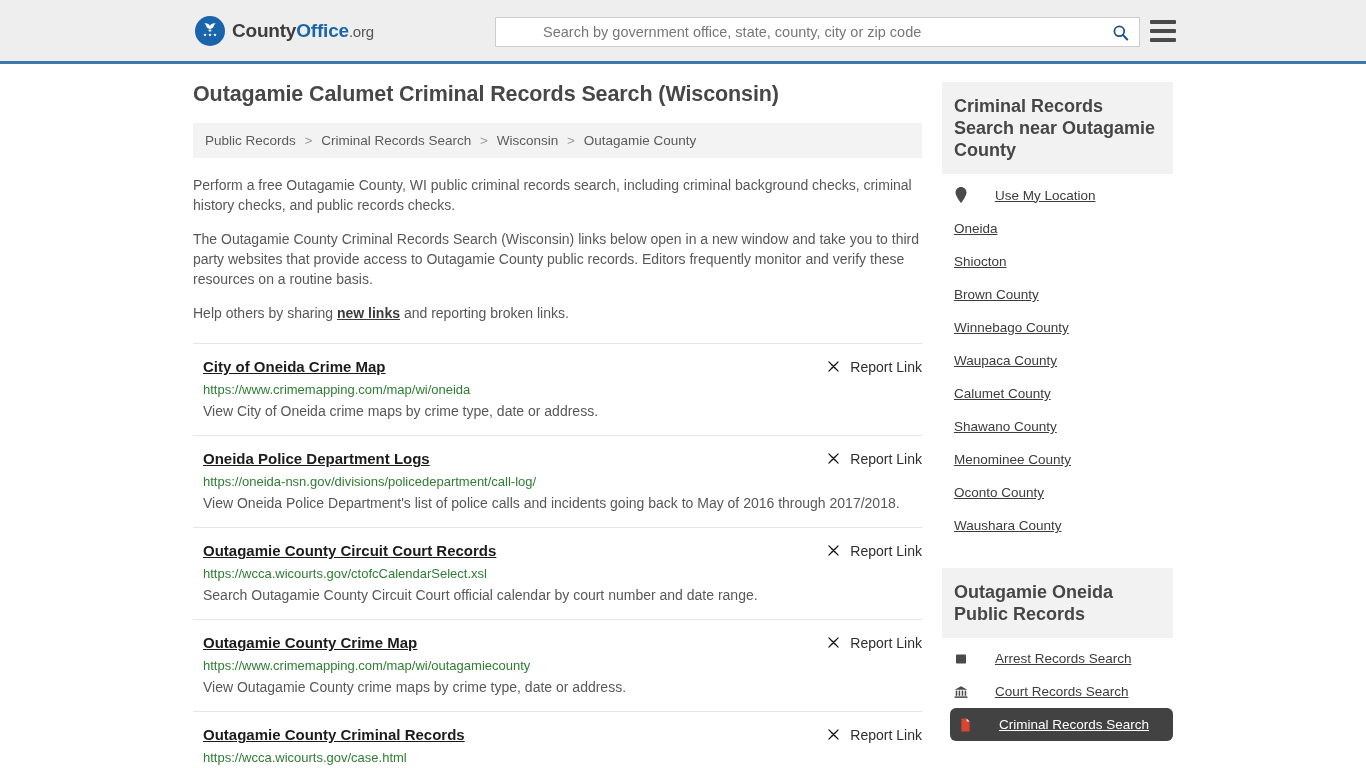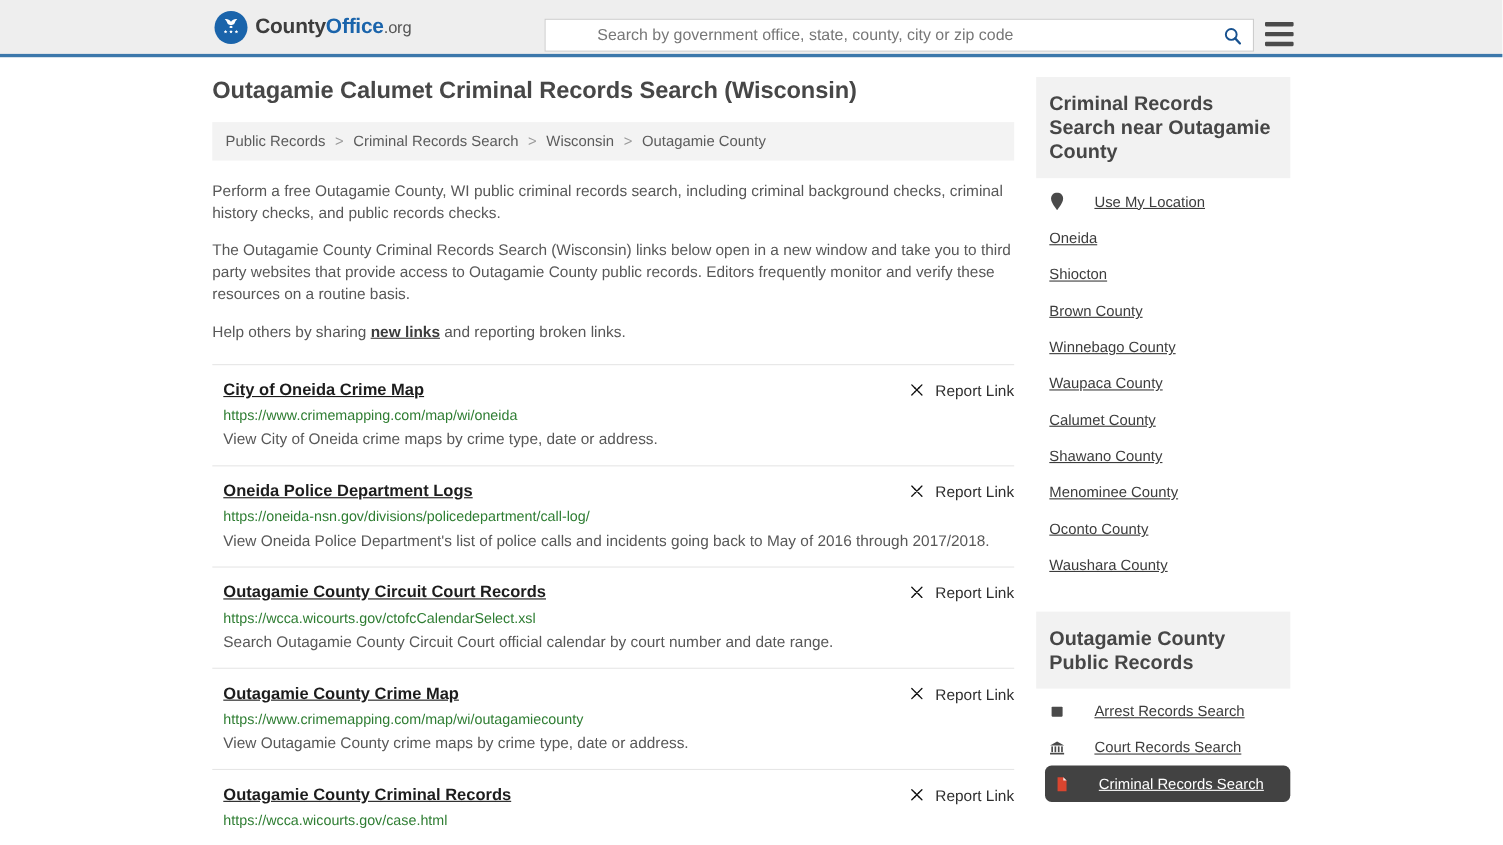--- a/index.html
+++ b/index.html
@@ -8,21 +8,21 @@
     padding: 0;
     width: 1366px;
     height: 768px;
     overflow: hidden;
     background: #ffffff;
     font-family: "Liberation Sans", sans-serif;
   }
 
   
   .site-header {
-    height: 52px;
+    height: 64px;
     background: #eeeeee;
     border-bottom: 3px solid #3c78ab;
     display: flex;
     align-items: center;
     position: relative;
   }
   .logo-wrap {
     display: flex;
     align-items: center;
     margin-left: 195px;
@@ -387,21 +387,21 @@
         <div class="side-item">
           <a href="#">Oconto County</a>
         </div>
         <div class="side-item">
           <a href="#">Waushara County</a>
         </div>
       </div>
 
       <div class="card-gap"></div>
 
-      <div class="side-card-head">Outagamie County Public Records</div>
+      <div class="side-card-head">Outagamie Oneida Public Records</div>
 
       <div class="side-list">
         <div class="side-item">
           <span class="ico">
             <svg width="12" height="12" viewBox="0 0 24 24">
                 <rect x="2" y="3" width="20" height="18" rx="1.5" fill="#4a4a4a"></rect>
               </svg>
           </span>
           <a href="#">Arrest Records Search</a>
         </div>

